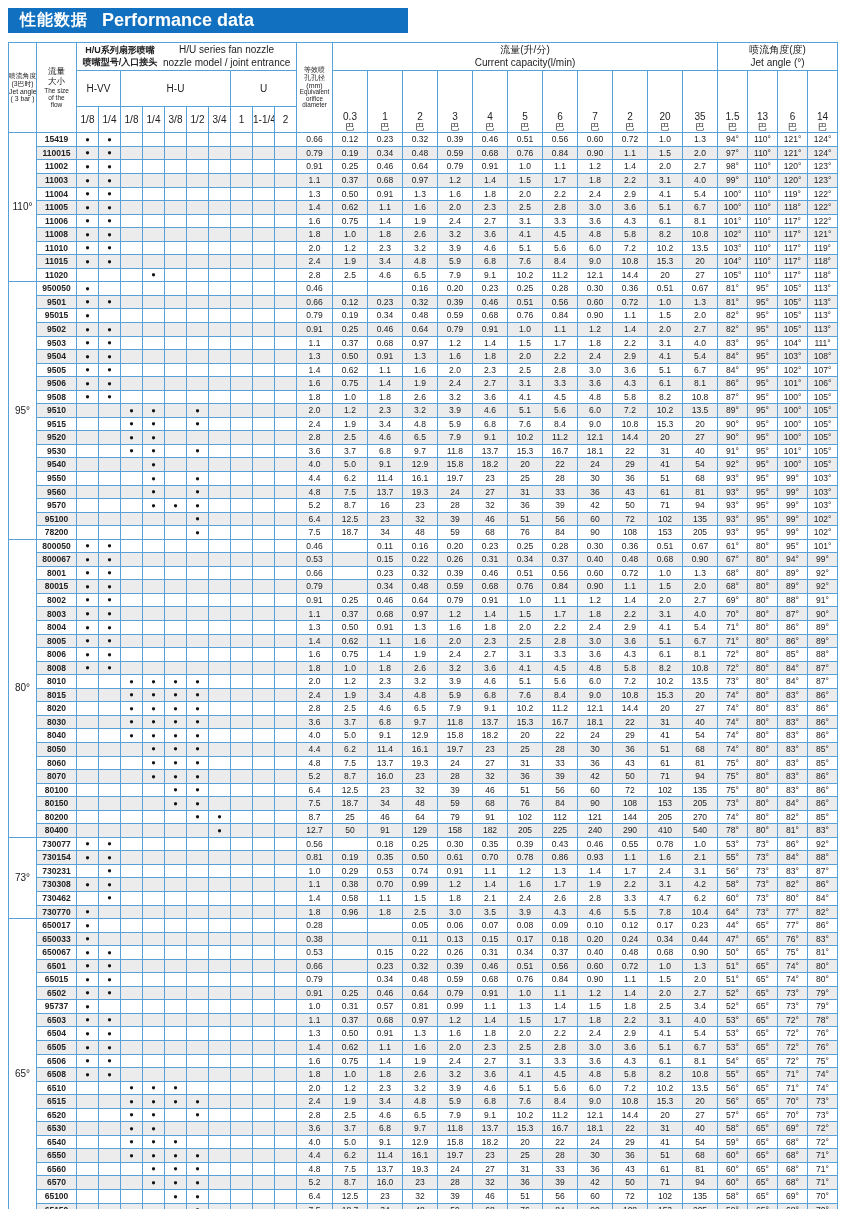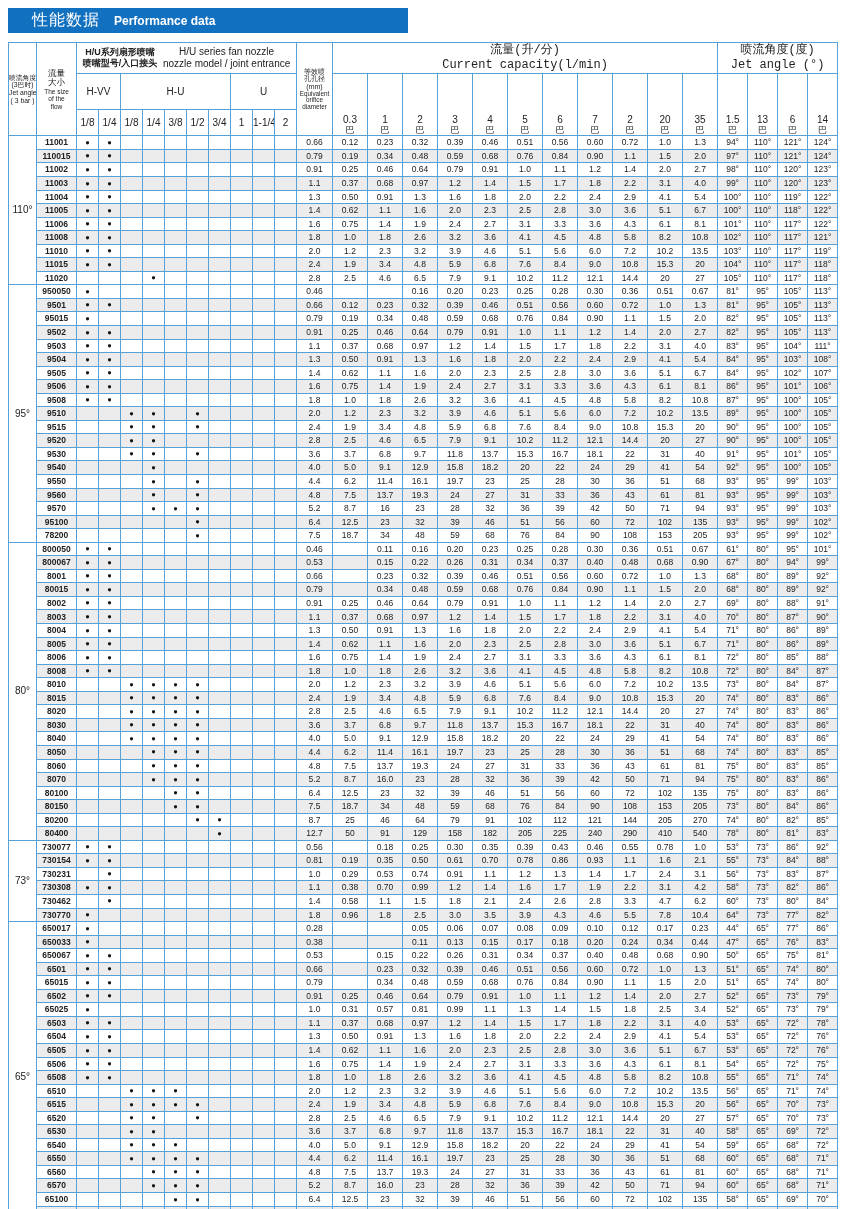--- a/index.html
+++ b/index.html
@@ -1,38 +1,38 @@
 <!DOCTYPE html>
 <html><head>
 <meta charset="utf-8">
 <style>
   html,body{margin:0;padding:0;}
   body{width:845px;background:#ffffff;font-family:"Liberation Sans","DejaVu Sans",sans-serif;color:#222;}
   .page{padding:8px 8px 4px 8px;}
   .titlebar{background:#1170bf;color:#fff;width:400px;height:25px;display:flex;align-items:center;gap:14px;padding-left:12px;box-sizing:border-box;}
-  .title-cn{font-size:16px;font-weight:normal;letter-spacing:1px;margin-left:12px;}
-  .title-en{font-size:12px;font-weight:bold;}
+  .title-cn{font-size:16px;font-weight:bold;letter-spacing:1px;}
+  .title-en{font-size:18px;font-weight:bold;}
   table.perf{border-collapse:collapse;table-layout:fixed;width:829px;margin-top:9px;}
   table.perf th,table.perf td{border:1px solid #58a0d8;padding:0;text-align:center;vertical-align:middle;overflow:hidden;white-space:nowrap;}
   table.perf th{font-weight:normal;background:#fff;}
   td{font-size:8.5px;height:12.55px;line-height:1;}
   tr.alt td{background:#ececec;}
   .grp-angle{font-size:10px;color:#222;background:#fff;}
   td.model{font-weight:bold;font-size:8.5px;}
   td.dot{font-size:7.5px;color:#111;}
   
   .hc-tiny{font-size:6.8px;line-height:1.15;}
   .hc-flow-cn{font-size:8.5px;font-weight:normal;line-height:1.15;}
   .hc-flow-en{font-size:6.5px;line-height:1.1;}
   .hc-nozzle{display:flex;justify-content:space-evenly;align-items:center;}
   .hc-nozzle .cn{font-size:9px;font-weight:bold;line-height:1.25;}
   .hc-nozzle .en{font-size:10px;line-height:1.25;}
   .hc-orifice-cn{font-size:7px;line-height:1.08;}
   .hc-orifice-en{font-size:6.3px;line-height:1.05;}
-  .hc-big{font-size:12px;line-height:1.25;font-family:Liberation Mono, monospace;}
+  .hc-big{font-size:10px;line-height:1.25;}
   th.subgrp{font-size:10px;font-weight:bold;height:21px;}
   th.size{font-size:10px;font-weight:bold;height:15px;}
   th.pres{height:38px;}
   .pres .num{font-size:10px;line-height:1.1;margin-top:40px;}
   .pres .unit{font-size:9px;line-height:1.15;}
   th.row1{height:27px;}
 </style>
 </head>
 <body>
 
@@ -192,21 +192,21 @@
           <th class="size">1/2</th>
           <th class="size">3/4</th>
           <th class="size">1</th>
           <th class="size">1-1/4</th>
           <th class="size">2</th>
         </tr>
     </thead>
     <tbody id="tbody">
         <tr>
           <td class="grp-angle" rowspan="11">110°</td>
-          <td class="model">11001</td>
+          <td class="model">15419</td>
           <td class="dot">●</td>
           <td class="dot">●</td>
           <td class="dot"></td>
           <td class="dot"></td>
           <td class="dot"></td>
           <td class="dot"></td>
           <td class="dot"></td>
           <td class="dot"></td>
           <td class="dot"></td>
           <td class="dot"></td>
@@ -2052,21 +2052,21 @@
           <td class="flow">1.2</td>
           <td class="flow">1.4</td>
           <td class="flow">2.0</td>
           <td class="flow">2.7</td>
           <td class="angle">52°</td>
           <td class="angle">65°</td>
           <td class="angle">73°</td>
           <td class="angle">79°</td>
         </tr>
         <tr>
-          <td class="model">65025</td>
+          <td class="model">95737</td>
           <td class="dot">●</td>
           <td class="dot"></td>
           <td class="dot"></td>
           <td class="dot"></td>
           <td class="dot"></td>
           <td class="dot"></td>
           <td class="dot"></td>
           <td class="dot"></td>
           <td class="dot"></td>
           <td class="dot"></td>

